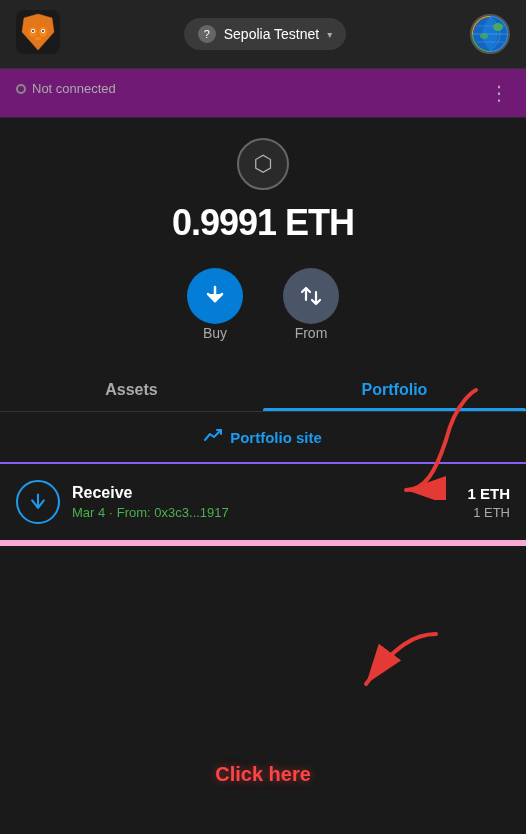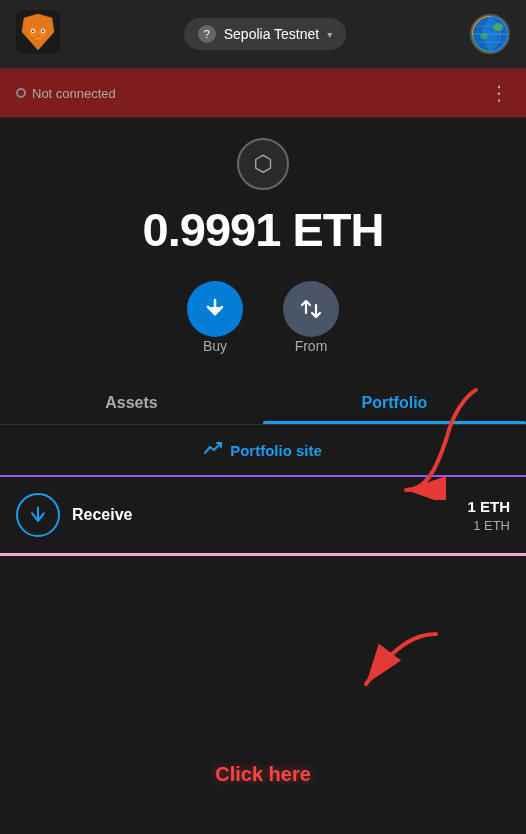--- a/index.html
+++ b/index.html
@@ -55,23 +55,23 @@
       height: 40px;
       border-radius: 50%;
       background: conic-gradient(#2196F3 0deg 180deg, #4CAF50 180deg 270deg, #FF9800 270deg 360deg);
       border: 2px solid #555;
       overflow: hidden;
       position: relative;
     }
 
     
     .account-bar {
-      background: #7f1d1d;
-      display: flex;
-      align-items: center;
+      background: #701a75;
+      display: flex;
+      align-items: flex-start;
       justify-content: space-between;
       padding: 12px 16px;
       border-bottom: 1px solid #2a2a2a;
     }
     .not-connected {
       display: flex;
       align-items: center;
       gap: 6px;
       font-size: 13px;
       color: #aaaaaa;
@@ -132,21 +132,21 @@
       background: #2a2a2a;
       margin-bottom: 12px;
     }
     .eth-symbol {
       font-size: 22px;
       color: #b0b0b0;
     }
 
     
     .balance {
-      font-size: 47px;
+      font-size: 36px;
       font-weight: 700;
       color: #ffffff;
       margin-bottom: 24px;
       letter-spacing: -1px;
     }
 
     
     .action-buttons {
       display: flex;
       gap: 40px;
@@ -229,21 +229,21 @@
     .portfolio-icon {
       font-size: 16px;
     }
 
     
     .transaction-item {
       display: flex;
       align-items: center;
       width: 100%;
       padding: 16px;
-      border-bottom: 3px solid #f9a8d4;
+      border-bottom: 6px solid #f9a8d4;
       gap: 12px;
     }
     .tx-icon-circle {
       width: 44px;
       height: 44px;
       border-radius: 50%;
       border: 2px solid #1C9BEF;
       display: flex;
       align-items: center;
       justify-content: center;
@@ -413,20 +413,21 @@
   </div>
 
   <div class="transaction-item">
     <div class="tx-icon-circle">
       <svg width="20" height="20" viewBox="0 0 24 24" fill="none">
         <path d="M12 3v14M5 10l7 9 7-9" stroke="#1C9BEF" stroke-width="2.5" stroke-linecap="round" stroke-linejoin="round"></path>
       </svg>
     </div>
     <div class="tx-info">
       <div class="tx-title">Receive</div>
+      <div class="tx-sub">Mar 4 · From: 0x3c3...1917</div>
     </div>
     <div class="tx-amount">
       <div class="tx-eth">1 ETH</div>
       <div class="tx-eth-sub">1 ETH</div>
     </div>
   </div>
 
 </div>
 
 <svg class="red-arrow-tab" width="100" height="120" viewBox="0 0 100 120">

